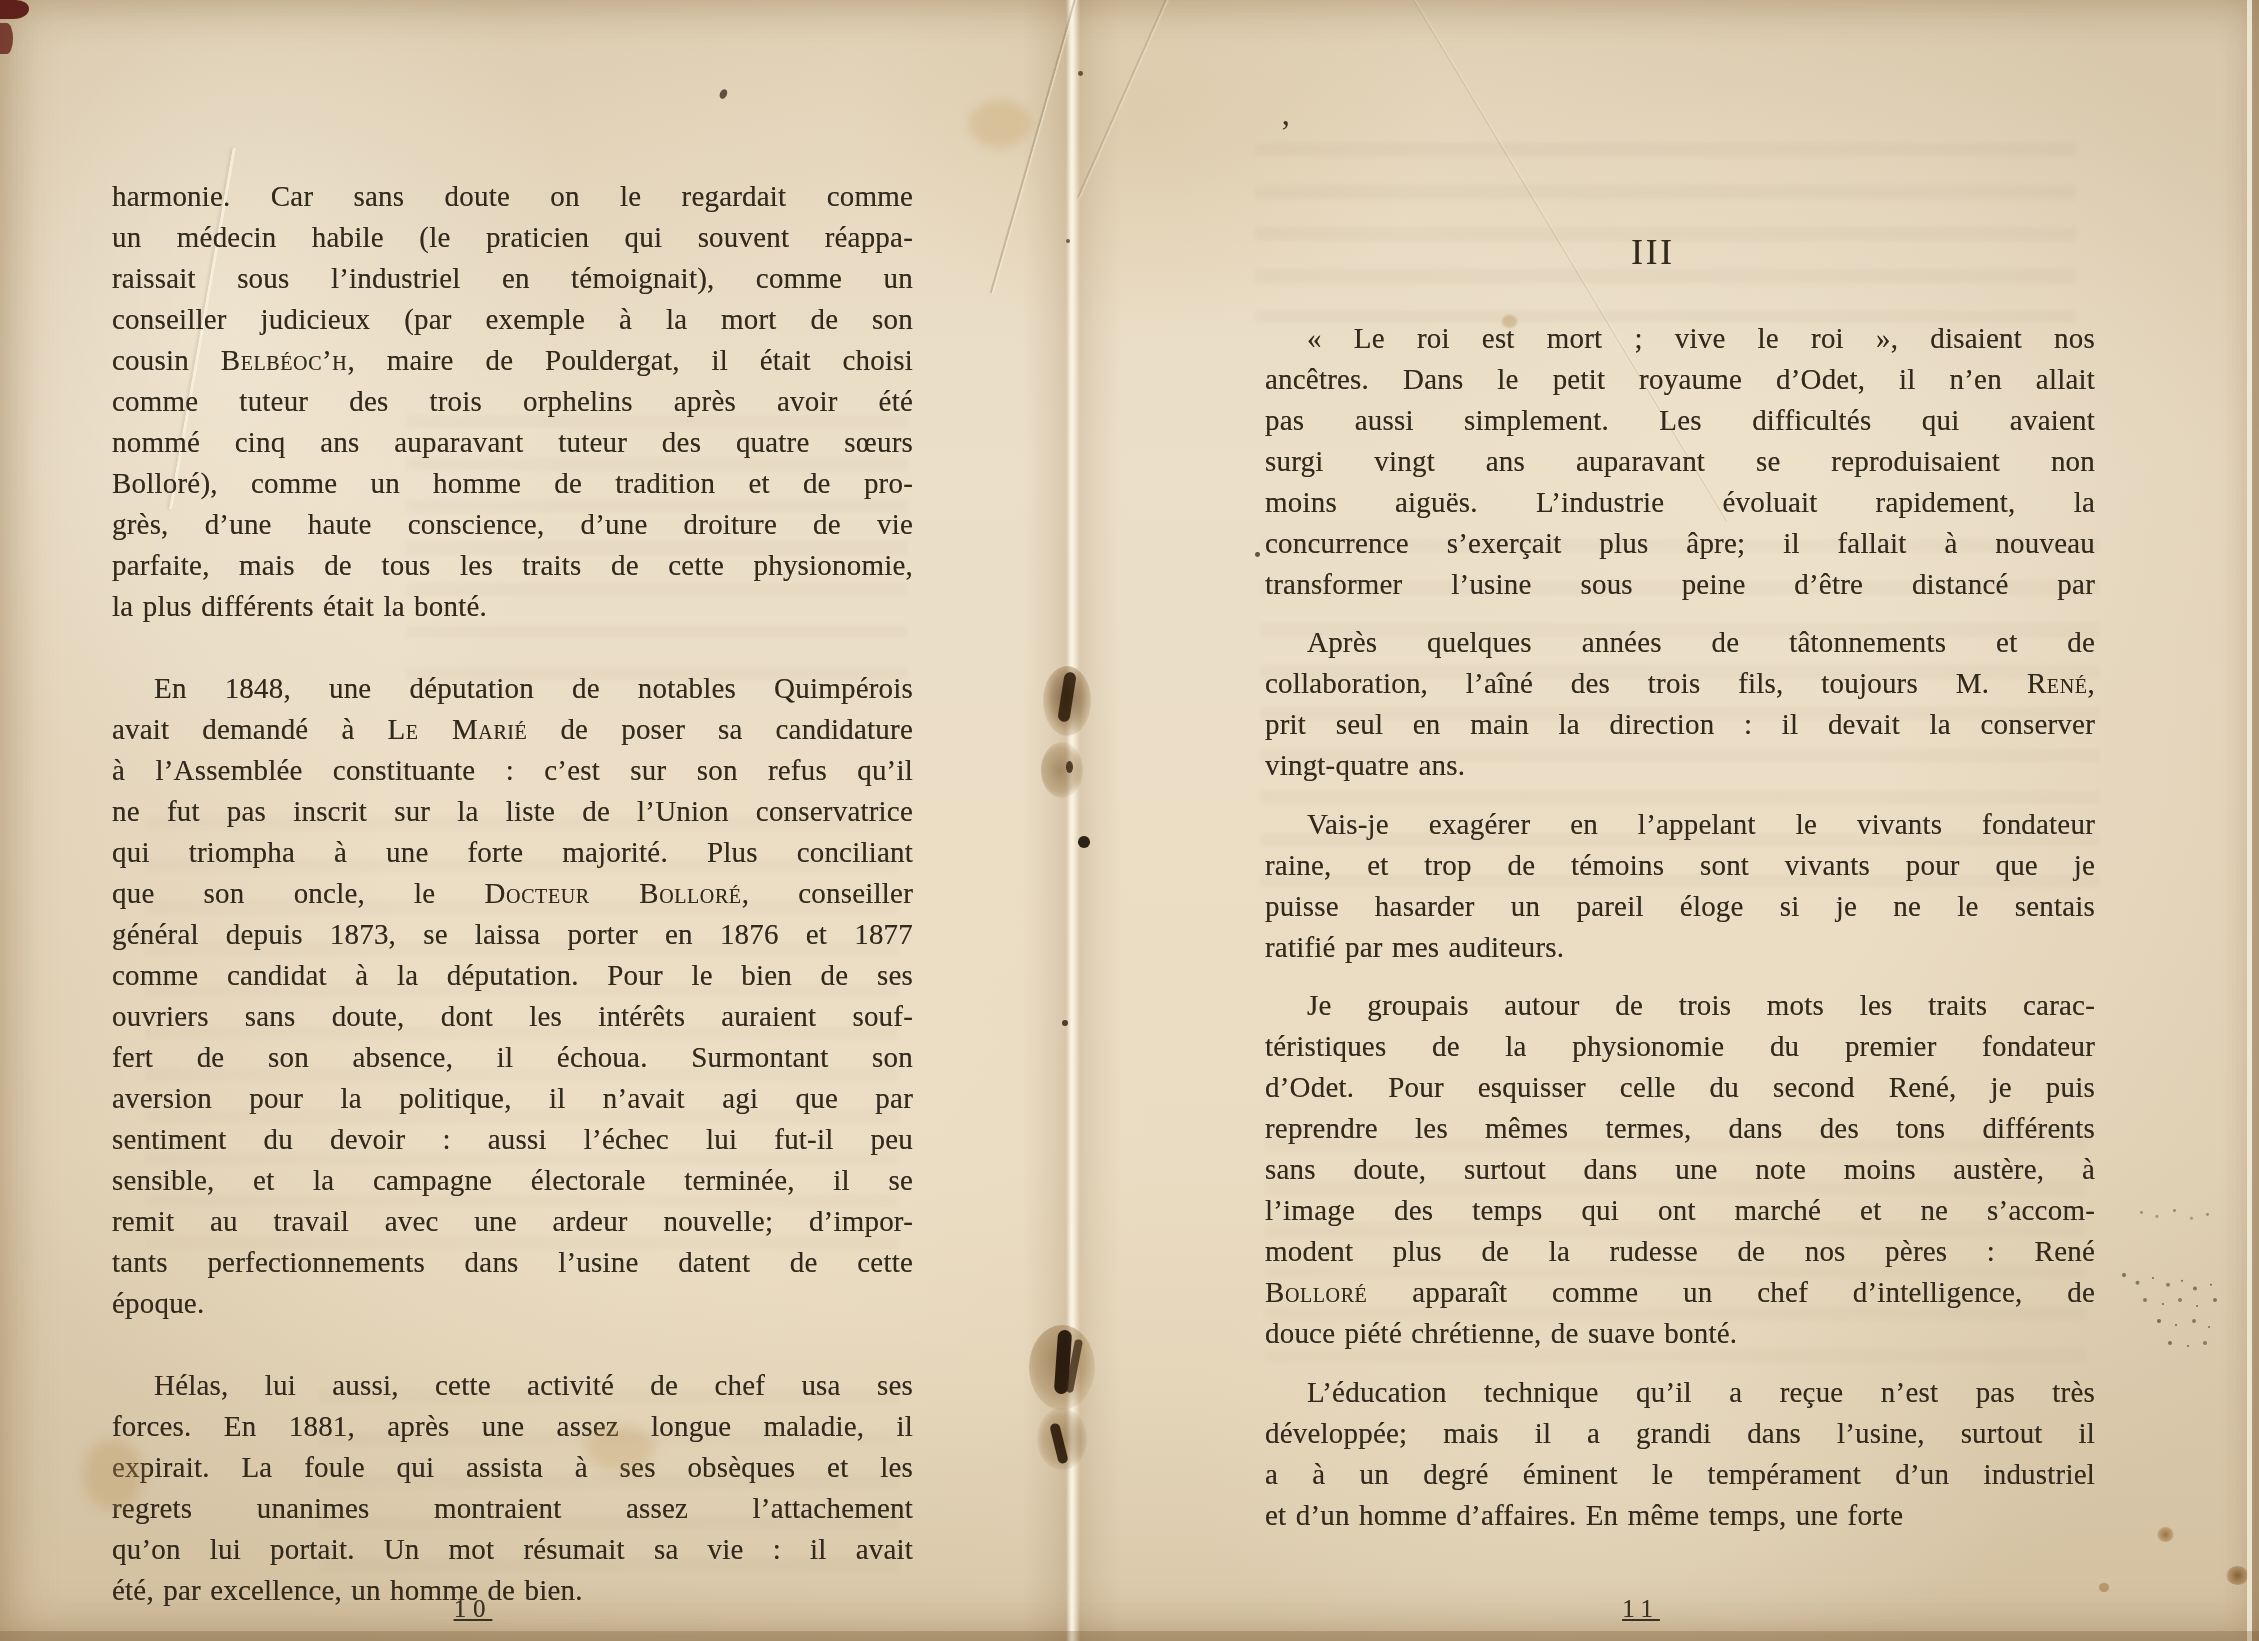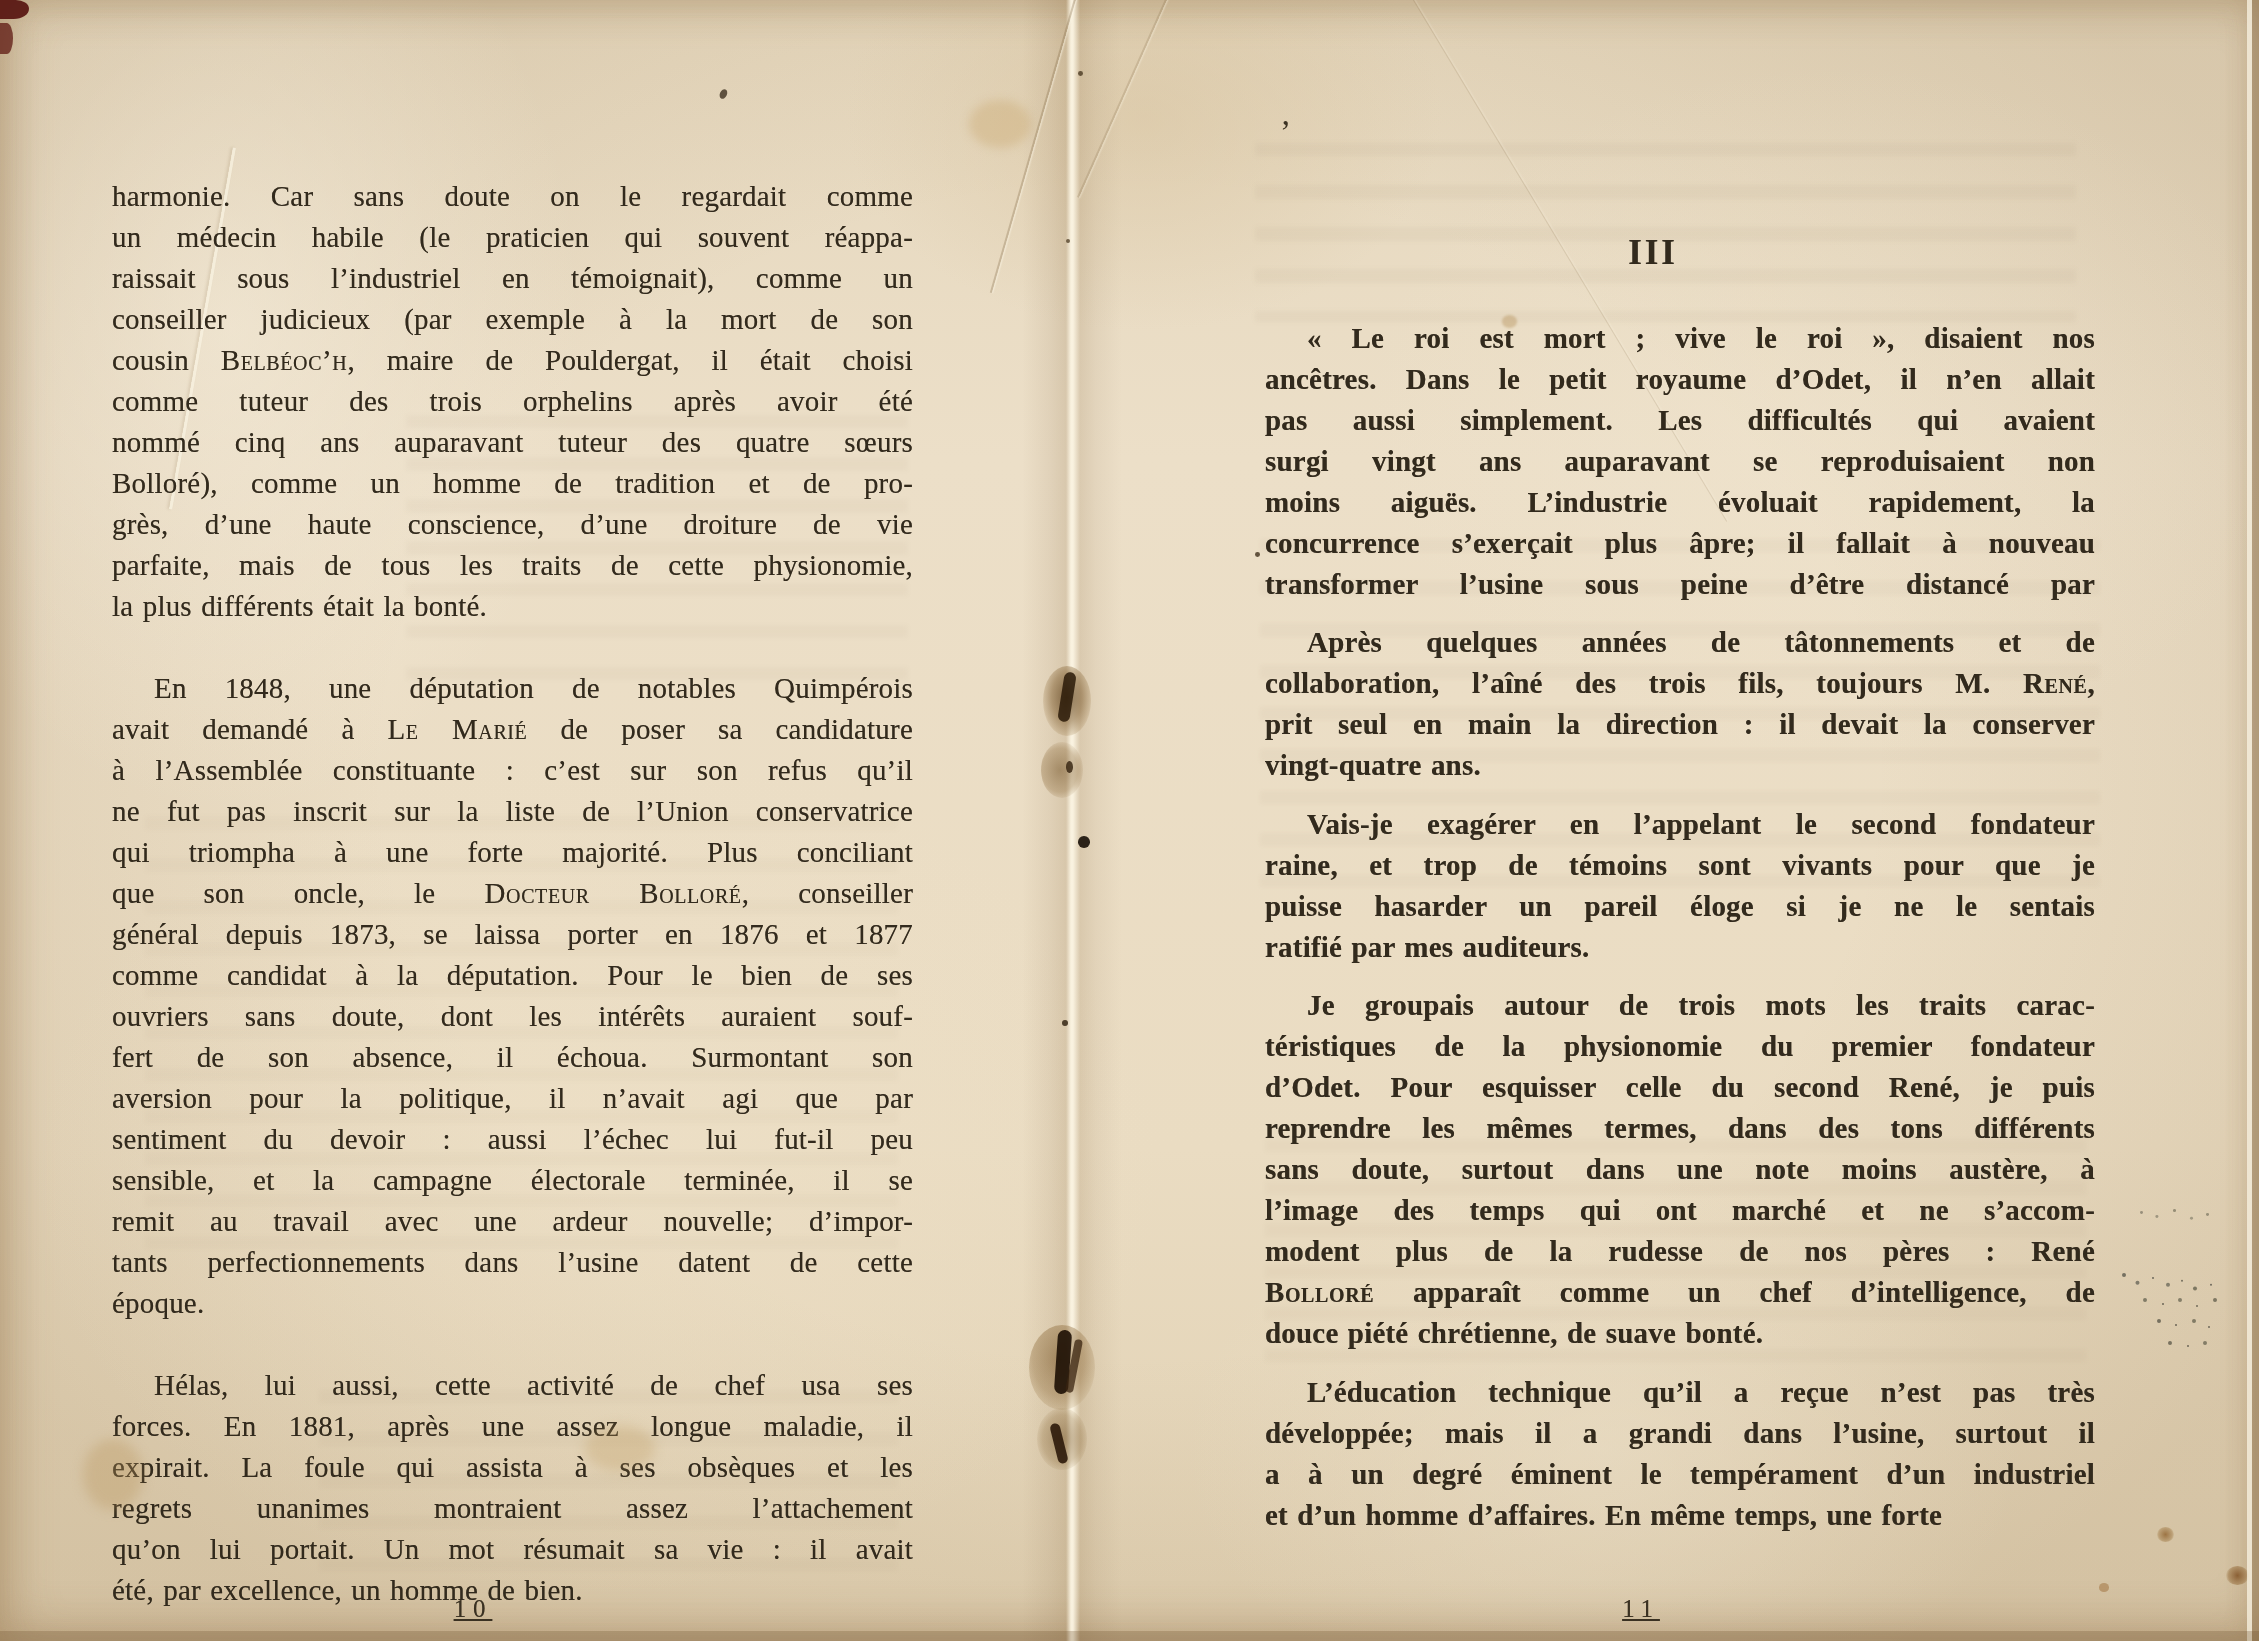--- a/index.html
+++ b/index.html
@@ -19,21 +19,21 @@
       linear-gradient(180deg,#e5d7bd 0%,#ecdfc8 28%,#eadcc2 70%,#e0d0b2 100%);
     box-shadow: inset 0 -21px 39px rgba(135,102,58,0.22),
                 inset 21px 0 41px rgba(135,102,58,0.16),
                 inset 0 17.4px 35px rgba(140,110,65,0.14),
                 inset -11.6px 0 25px rgba(150,115,70,0.12);
   }
   
   .textblock{position:absolute;font-size:29px;line-height:41px;word-spacing:1.9px;letter-spacing:0.2px;
     text-shadow:0 0 0.6px rgba(48,38,24,0.55);}
   .left-block{left:112px;top:176px;width:801px;}
-  .right-block{left:1265px;top:230px;width:830px;font-weight:bold;}
+  .right-block{left:1265px;top:230px;width:830px;}
   .para{margin:0 0 41px 0;}
   .right-block .para{margin-bottom:17.4px;}
   .line{text-align:justify;text-align-last:justify;white-space:normal;}
   .line.last{text-align-last:left;}
   .para .line:first-child{text-indent:42px;}
   .para.noindent .line:first-child{text-indent:0;}
   .sc{font-variant:small-caps;letter-spacing:0.6px;}
   .it{}
   .chapter-heading{text-align:center;font-size:35px;letter-spacing:2.9px;line-height:46px;
     margin:0 0 42px 0;transform:translateX(-27px);}
@@ -188,21 +188,21 @@
             <div class="line">concurrence s’exerçait plus âpre; il fallait à nouveau</div>
             <div class="line">transformer l’usine sous peine d’être distancé par</div>
           </div>
           <div class="para">
             <div class="line">Après quelques années de tâtonnements et de</div>
             <div class="line">collaboration, l’aîné des trois fils, toujours M. <span class="sc">René</span>,</div>
             <div class="line">prit seul en main la direction : il devait la conserver</div>
             <div class="line last">vingt-quatre ans.</div>
           </div>
           <div class="para">
-            <div class="line">Vais-je exagérer en l’appelant le second fondateur</div>
+            <div class="line">Vais-je exagérer en l’appelant le vivants fondateur</div>
             <div class="line">raine, et trop de témoins sont vivants pour que je</div>
             <div class="line">puisse hasarder un pareil éloge si je ne le sentais</div>
             <div class="line last">ratifié par mes auditeurs.</div>
           </div>
           <div class="para">
             <div class="line">Je groupais autour de trois mots les traits carac-</div>
             <div class="line">téristiques de la physionomie du premier fondateur</div>
             <div class="line">d’Odet. Pour esquisser celle du second René, je puis</div>
             <div class="line">reprendre les mêmes termes, dans des tons différents</div>
             <div class="line">sans doute, surtout dans une note moins austère, à</div>

